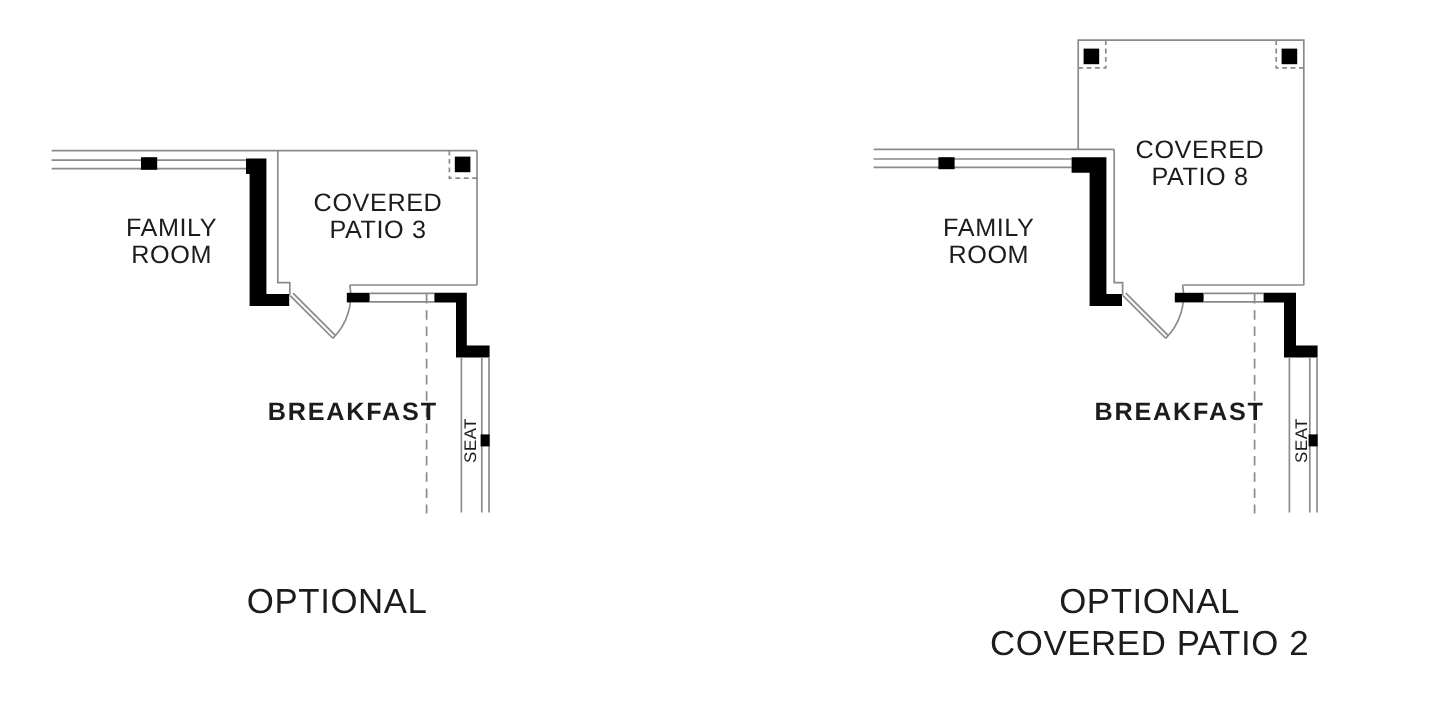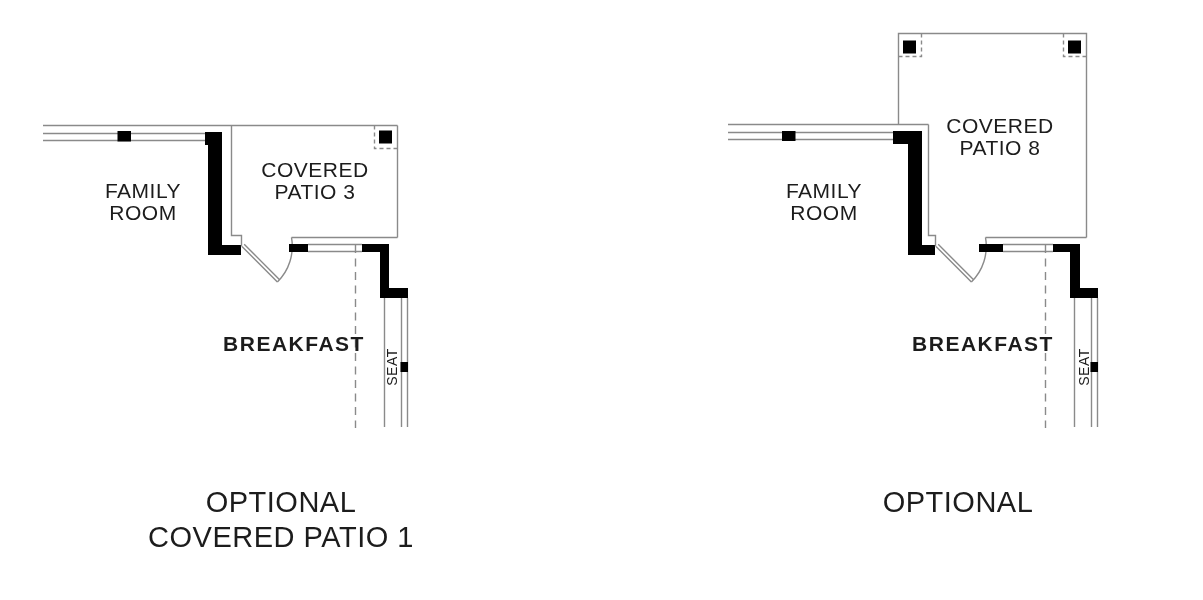--- a/index.html
+++ b/index.html
@@ -112,34 +112,34 @@
     <div>COVERED</div>
     <div>PATIO 3</div>
   </div>
 
   <div class="label breakfast" style="left:294px;top:333px;">BREAKFAST</div>
 
   <div class="seat" style="left:392px;top:367px;">SEAT</div>
 
   <div class="label caption" style="left:281px;top:485px;">
     <div>OPTIONAL</div>
-    <div>COVERED PATIO 1</div>
   </div>
 
   <div class="label room" style="left:824px;top:180px;">
     <div>FAMILY</div>
     <div>ROOM</div>
   </div>
 
   <div class="label room" style="left:1000px;top:115px;">
     <div>COVERED</div>
     <div>PATIO 8</div>
   </div>
 
   <div class="label breakfast" style="left:983px;top:333px;">BREAKFAST</div>
 
   <div class="seat" style="left:1084px;top:367px;">SEAT</div>
 
   <div class="label caption" style="left:958px;top:485px;">
     <div>OPTIONAL</div>
+    <div>COVERED PATIO 2</div>
   </div>
 
 </div>
 
 </body></html>

